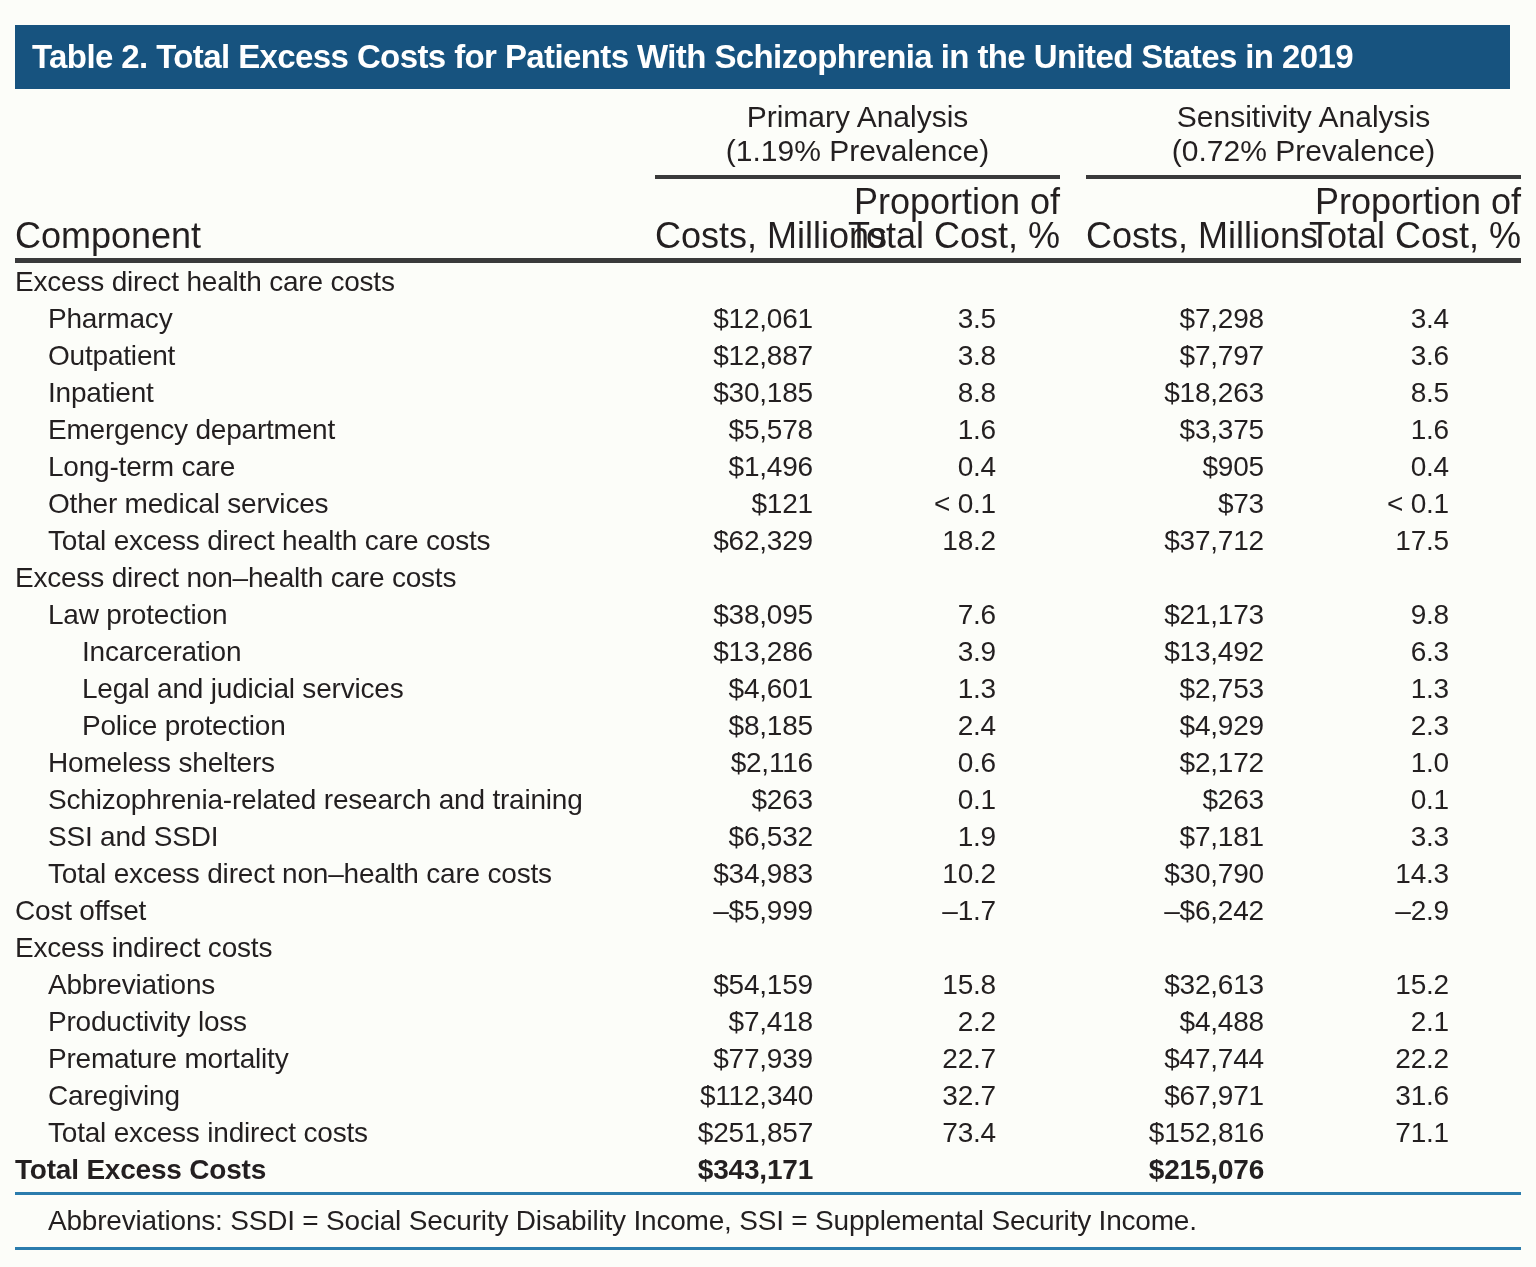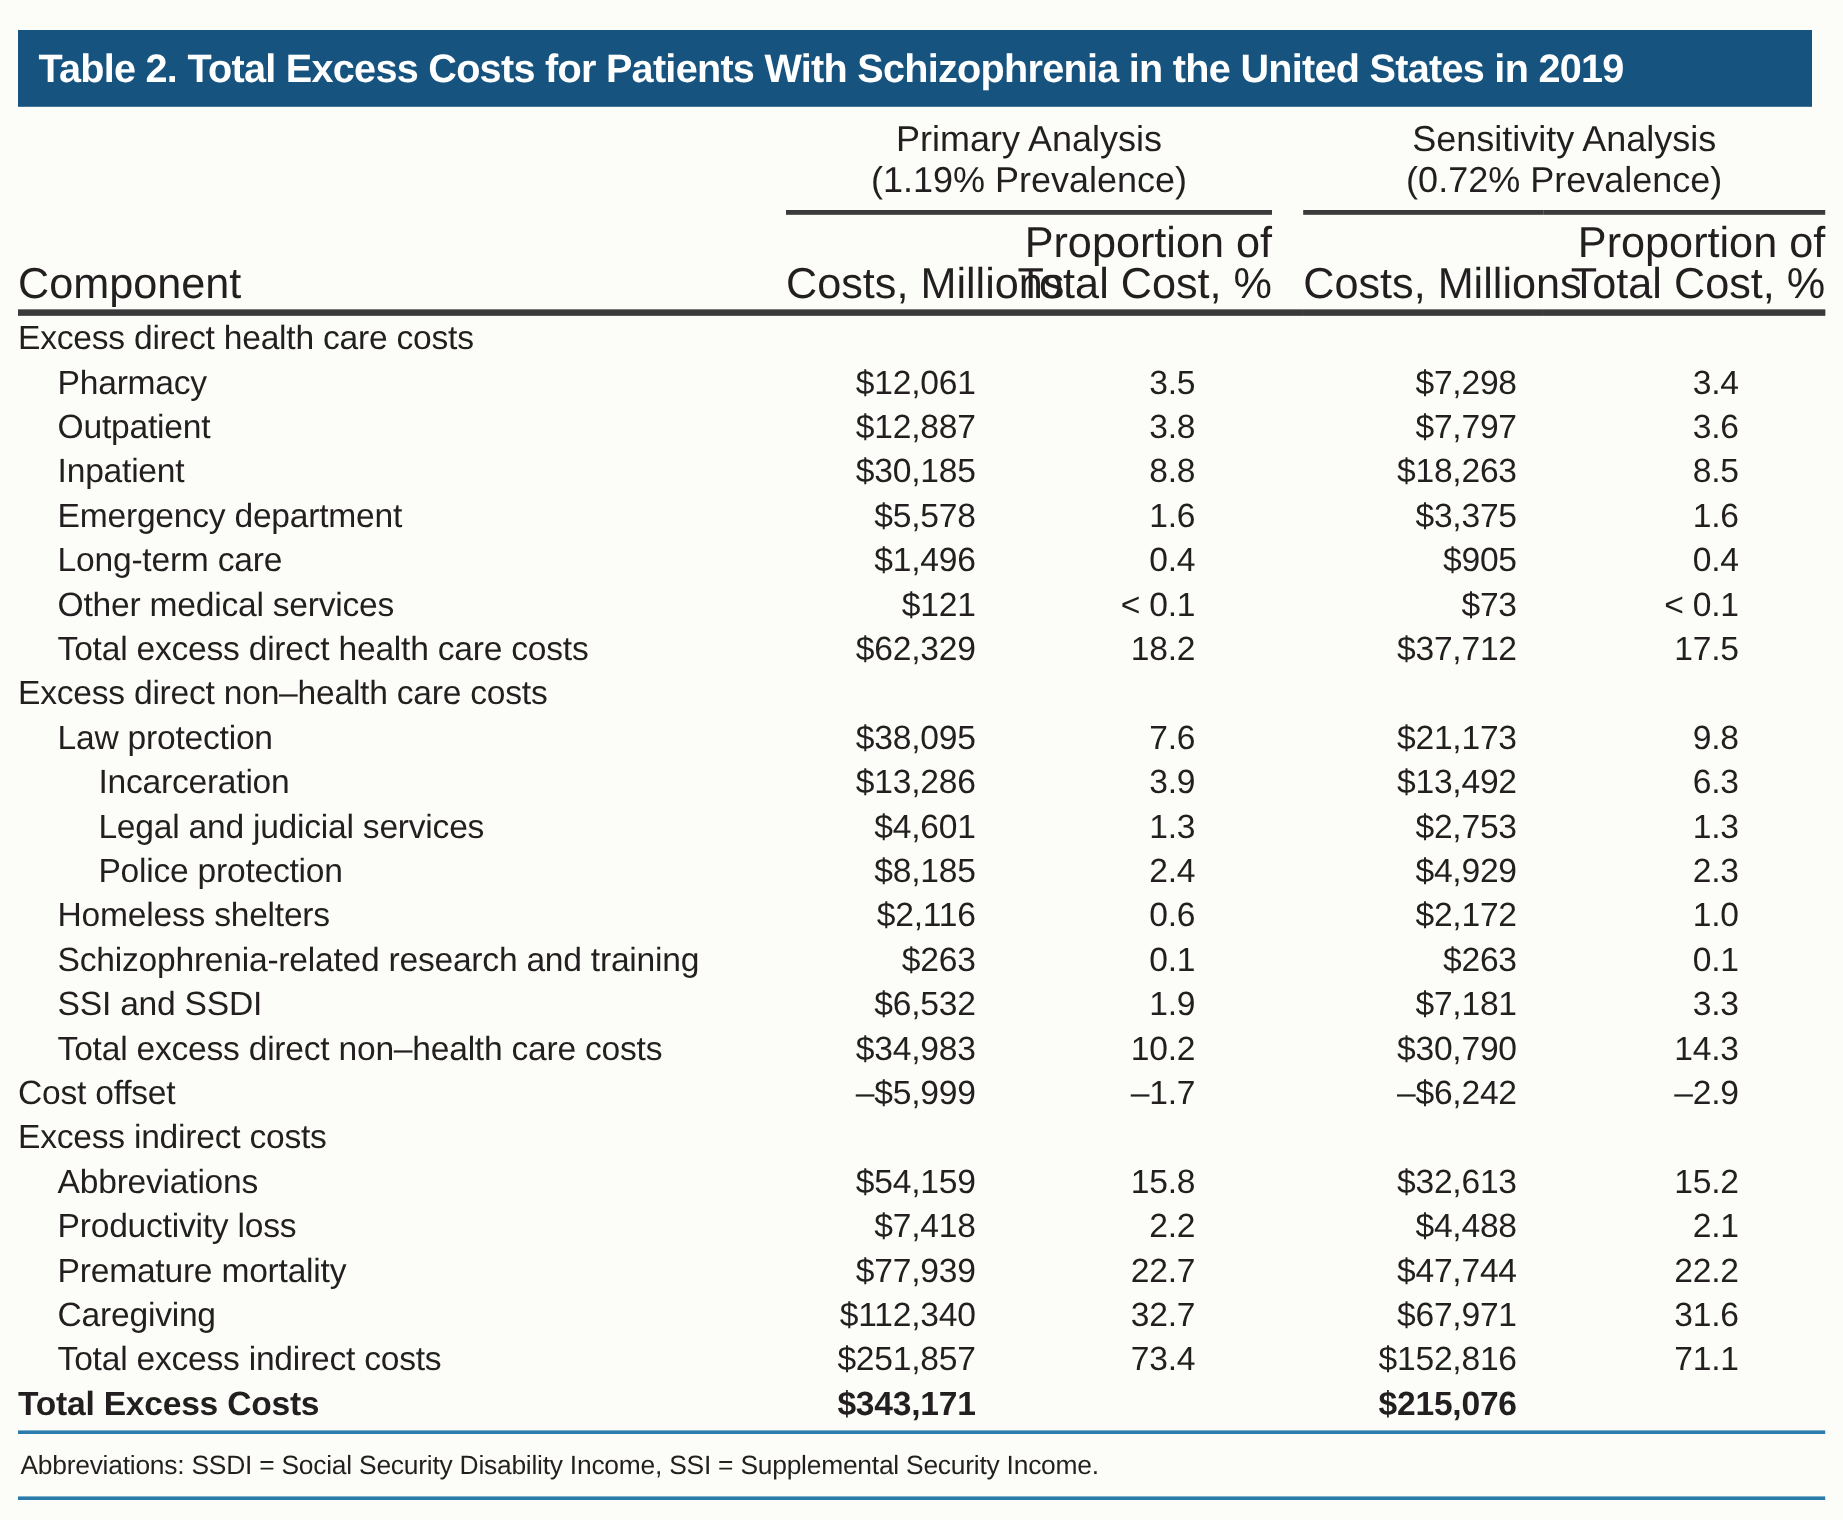--- a/index.html
+++ b/index.html
@@ -90,24 +90,25 @@
   tbody tr.bold td { font-weight: bold; }
 
   .footnote-block {
     margin: 4px 0 0 15px;
     width: 1506px;
     border-top: 3px solid var(--rule-blue);
     border-bottom: 3px solid var(--rule-blue);
     padding: 7px 0 8px 2px;
   }
   .footnote {
-    font-size: 22px;
+    font-size: 28px;
     letter-spacing: -0.2px;
     line-height: 37px;
     white-space: nowrap;
+    margin-left: 31px;
   }
 </style>
 </head>
 <body>
 
 <div class="page">
 
   <div class="title-bar">
     <span class="title">Table 2. Total Excess Costs for Patients With Schizophrenia in the United States in 2019</span>
   </div>

